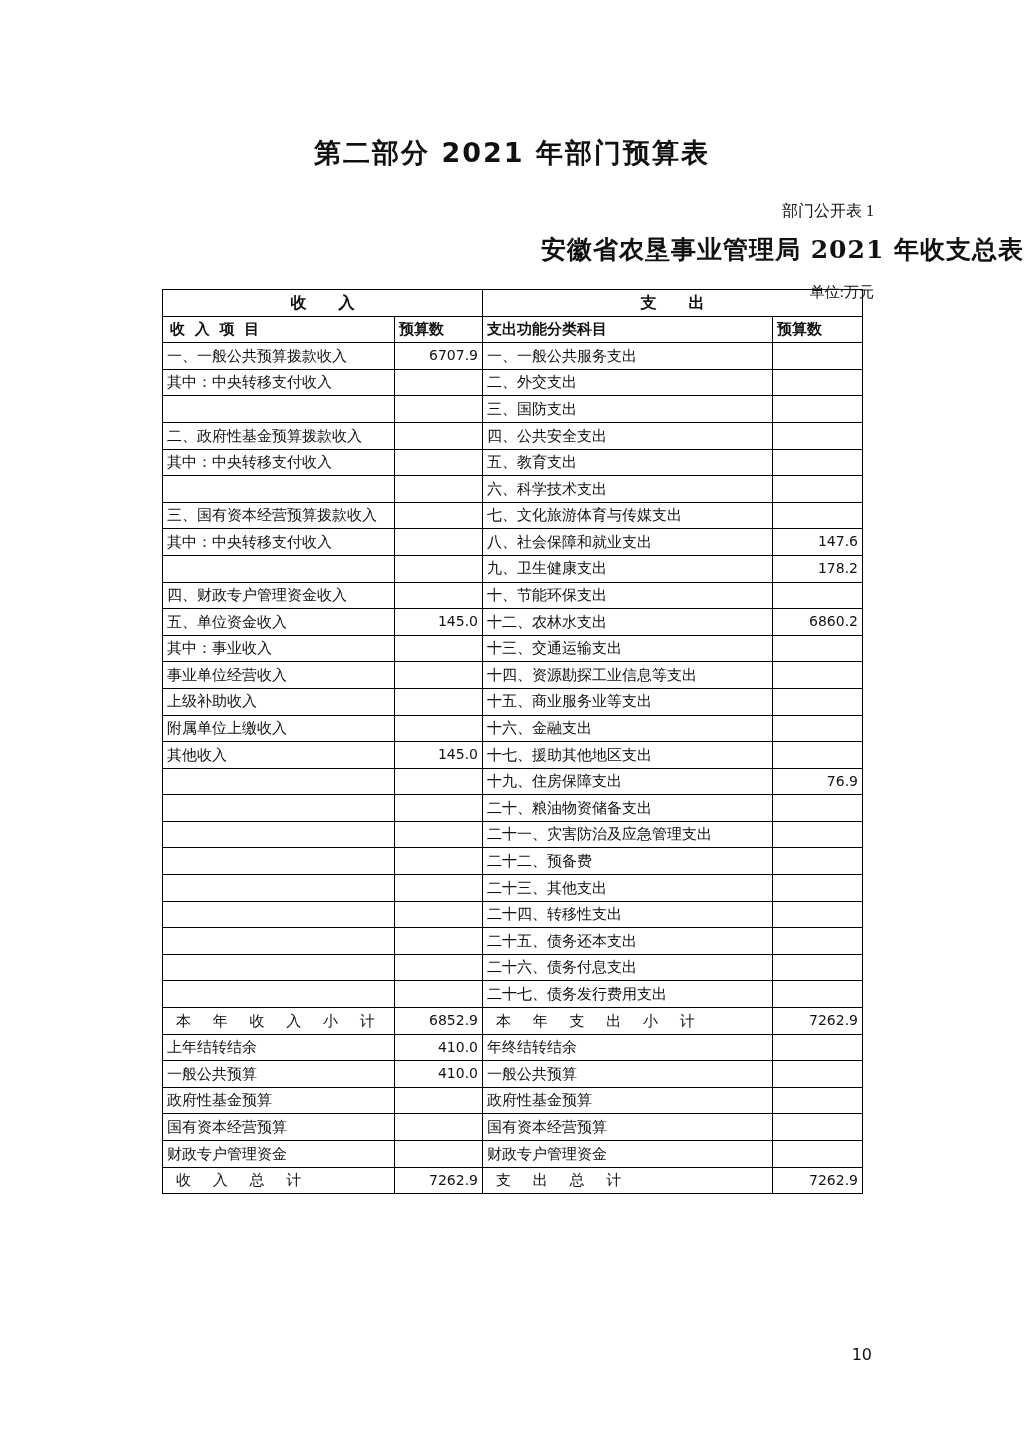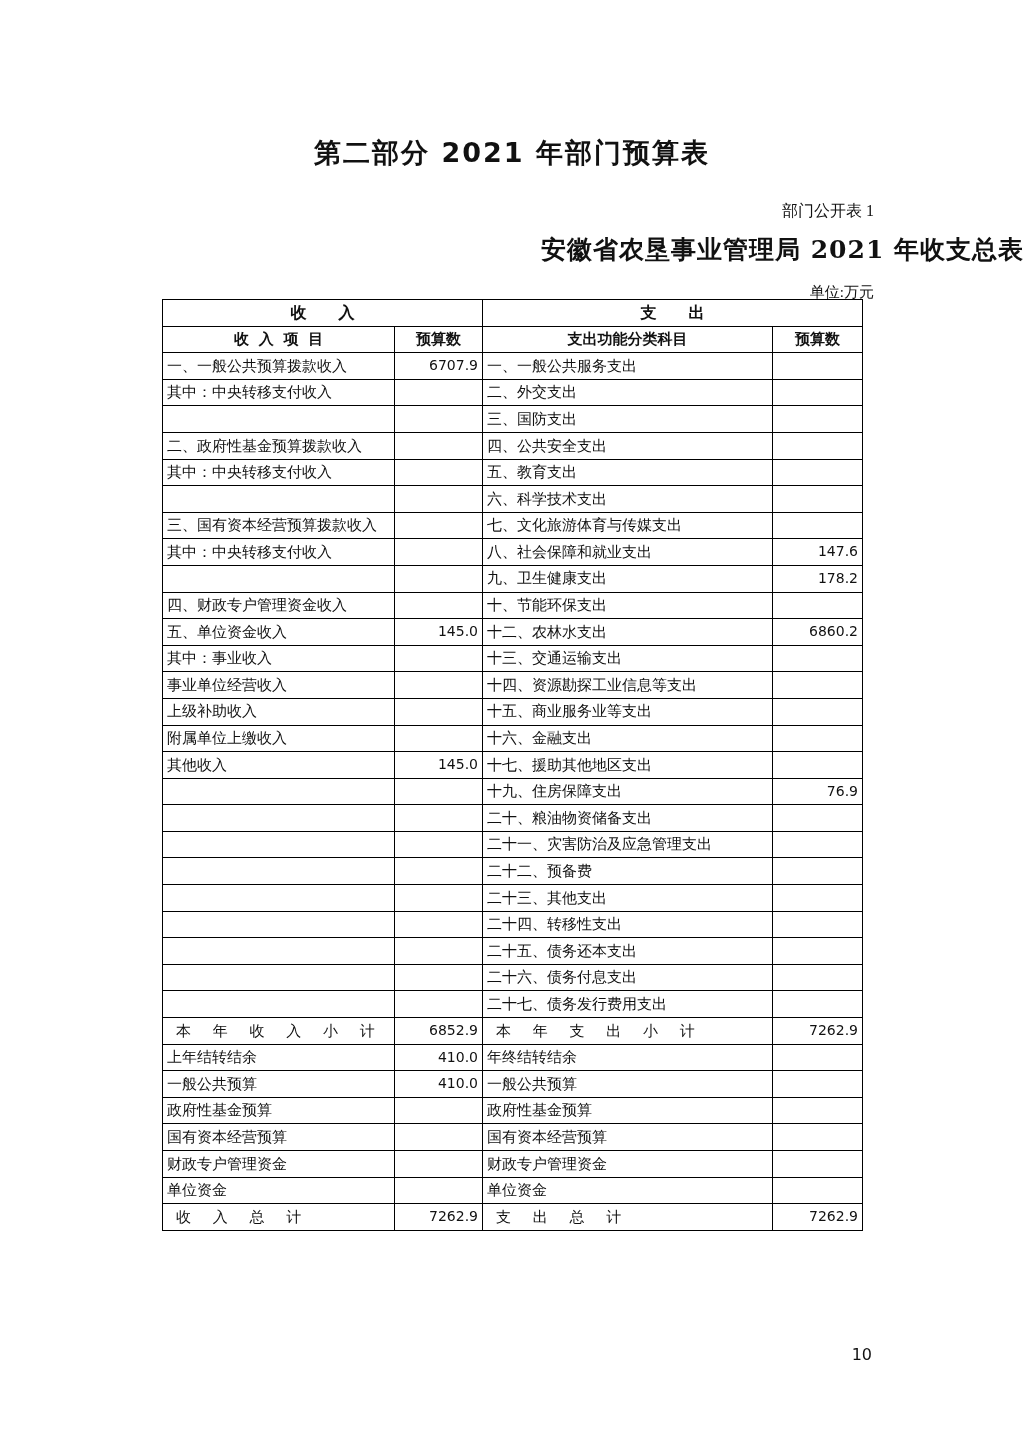--- a/index.html
+++ b/index.html
@@ -51,21 +51,21 @@
   }
   .unit-label {
     position: absolute;
     right: 150px;
     top: 268px;
     font-size: 15px;
   }
   table.budget {
     position: absolute;
     left: 162px;
-    top: 284px;
+    top: 274px;
     width: 700px;
     border-collapse: collapse;
     table-layout: fixed;
     font-size: 15px;
     border-radius: 32px;
   }
   table.budget td {
     border: 1px solid #000000;
     height: 25.6px;
     padding: 0 4px;
@@ -80,21 +80,21 @@
   .col-d { width: 90px; }
 
   .hdr-main {
     text-align: center;
     font-weight: bold;
     font-size: 16px;
     letter-spacing: 14px;
     text-indent: 14px;
   }
   .hdr-sub {
-    text-align: center;
+    text-align: left;
     font-weight: bold;
     font-size: 15px;
   }
   .hdr-sub.spaced {
     letter-spacing: 3px;
     text-indent: 3px;
   }
   .num {
     text-align: right;
     padding-right: 10px;
@@ -330,26 +330,20 @@
           <td class="lvl-out2">国有资本经营预算</td>
           <td class="num"></td>
         </tr>
         <tr>
           <td class="lvl-out2">财政专户管理资金</td>
           <td class="num"></td>
           <td class="lvl-out2">财政专户管理资金</td>
           <td class="num"></td>
         </tr>
         <tr>
-          <td class="lvl-out2">单位资金</td>
-          <td class="num"></td>
-          <td class="lvl-out2">单位资金</td>
-          <td class="num"></td>
-        </tr>
-        <tr>
           <td class="center-sp">收   入   总   计</td>
           <td class="num">7262.9</td>
           <td class="center-sp">支   出   总   计</td>
           <td class="num">7262.9</td>
         </tr>
       </tbody>
   </table>
 
   <div class="page-num">10</div>
 </div>

